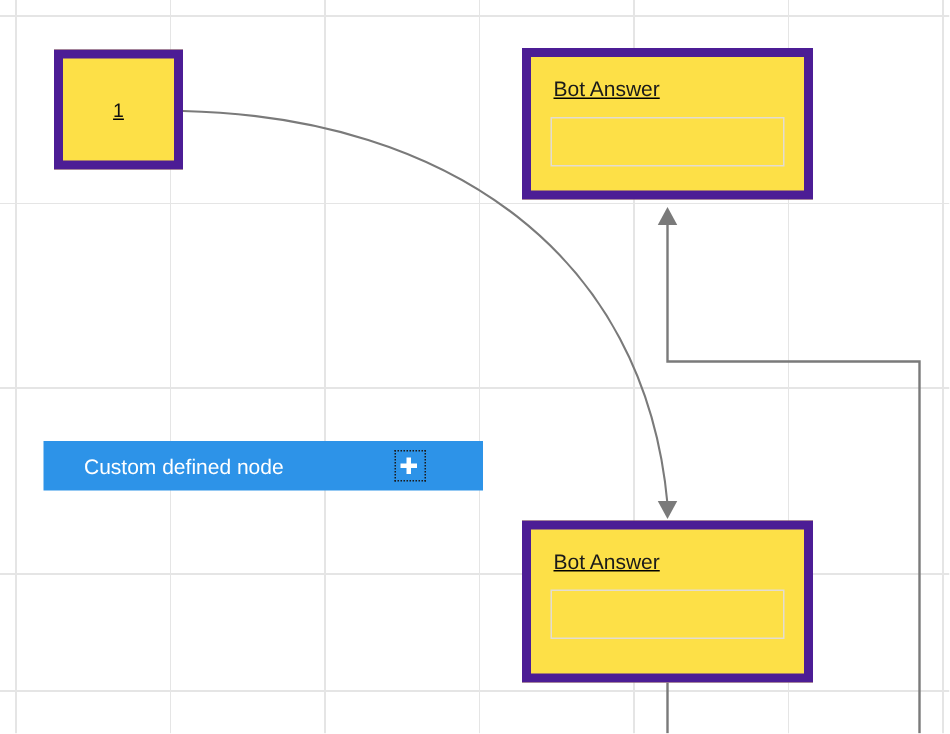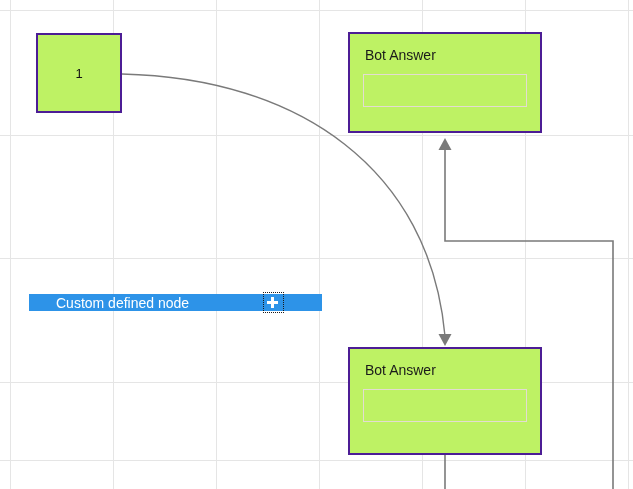--- a/index.html
+++ b/index.html
@@ -28,22 +28,23 @@
   #edge-layer {
     position: absolute;
     left: 0; top: 0;
     width: 633px;
     height: 489px;
   }
   
   .node {
     position: absolute;
     box-sizing: border-box;
-    background: #bef264;
-    border: 2px solid #4c1d95;
+    background: #fde047;
+    border: 6px solid #4c1d95;
+    text-decoration: underline;
   }
   .node-start {
     left: 36px;
     top: 33px;
     width: 86px;
     height: 80px;
     display: flex;
     align-items: center;
     justify-content: center;
   }
@@ -71,21 +72,21 @@
     height: 33px;
     border: 1px solid #e3dcd2;
     background: transparent;
   }
   
   #custom-node-button {
     position: absolute;
     left: 29px;
     top: 294px;
     width: 293px;
-    height: 17px;
+    height: 33px;
     background: #2D93E8;
     display: flex;
     align-items: center;
     box-sizing: border-box;
     padding: 0 14px 0 27px;
     cursor: pointer;
     gap: 12px;
   }
   #custom-node-button .label {
     flex: 1;

